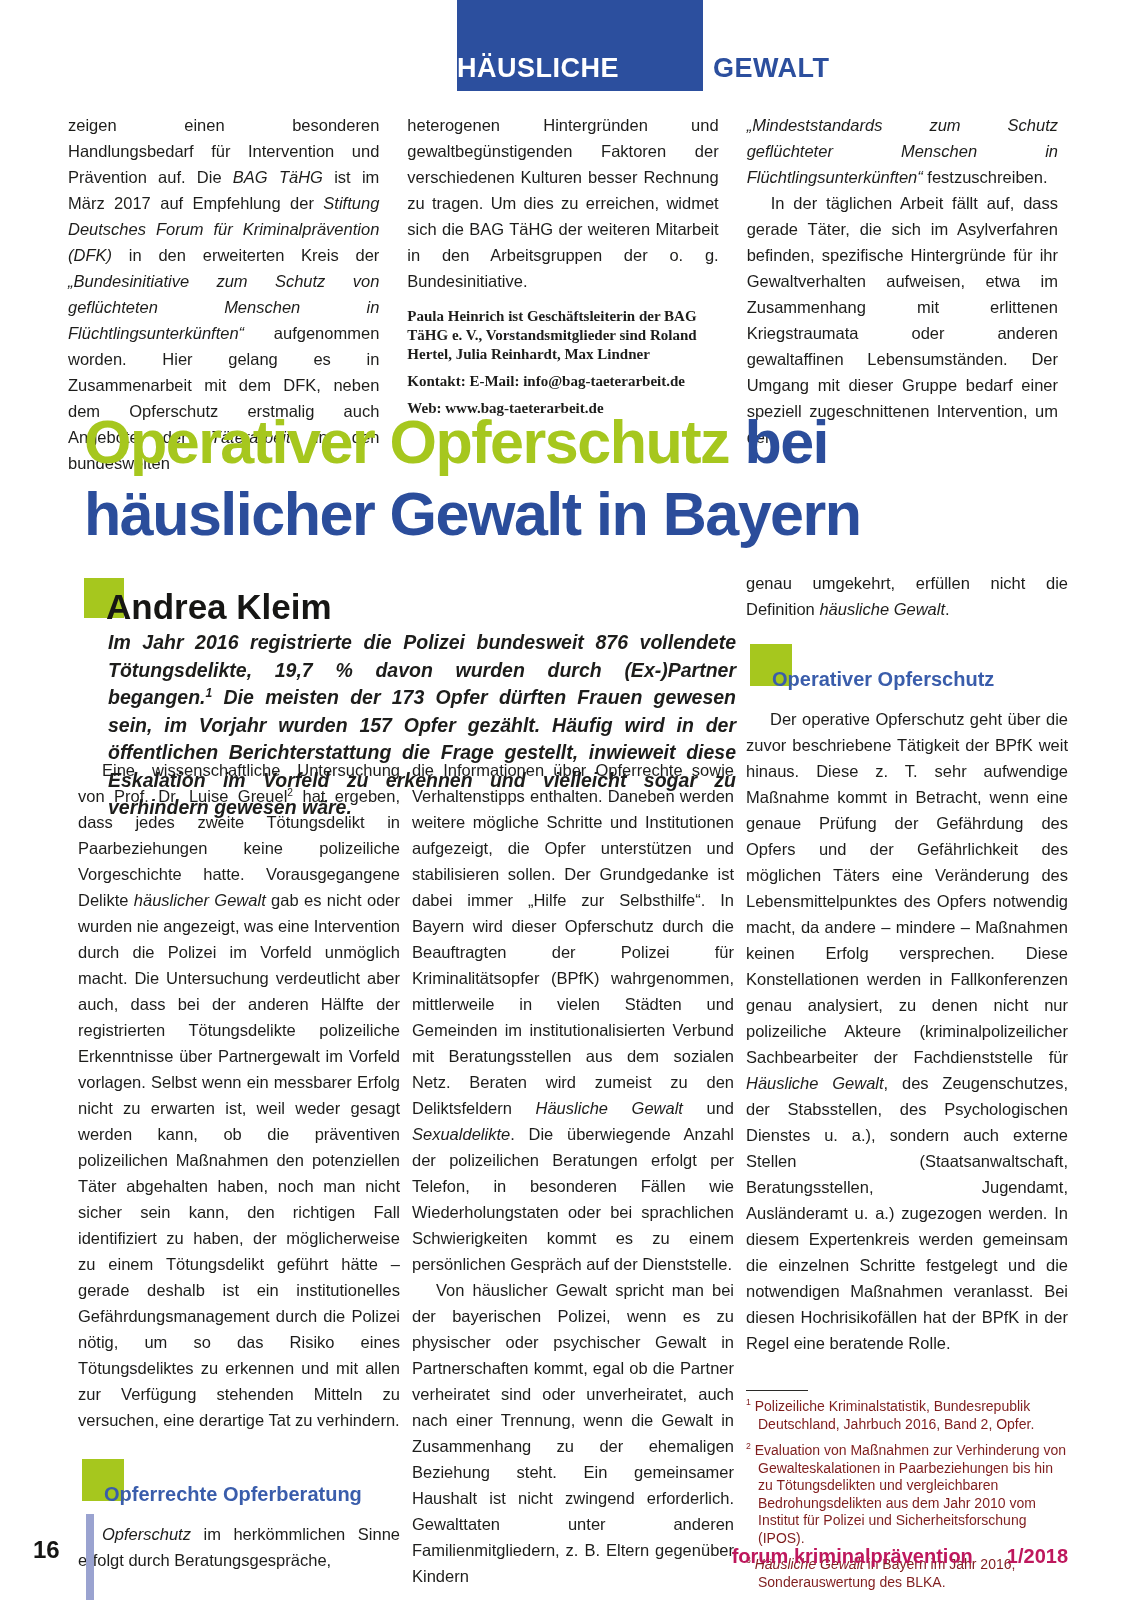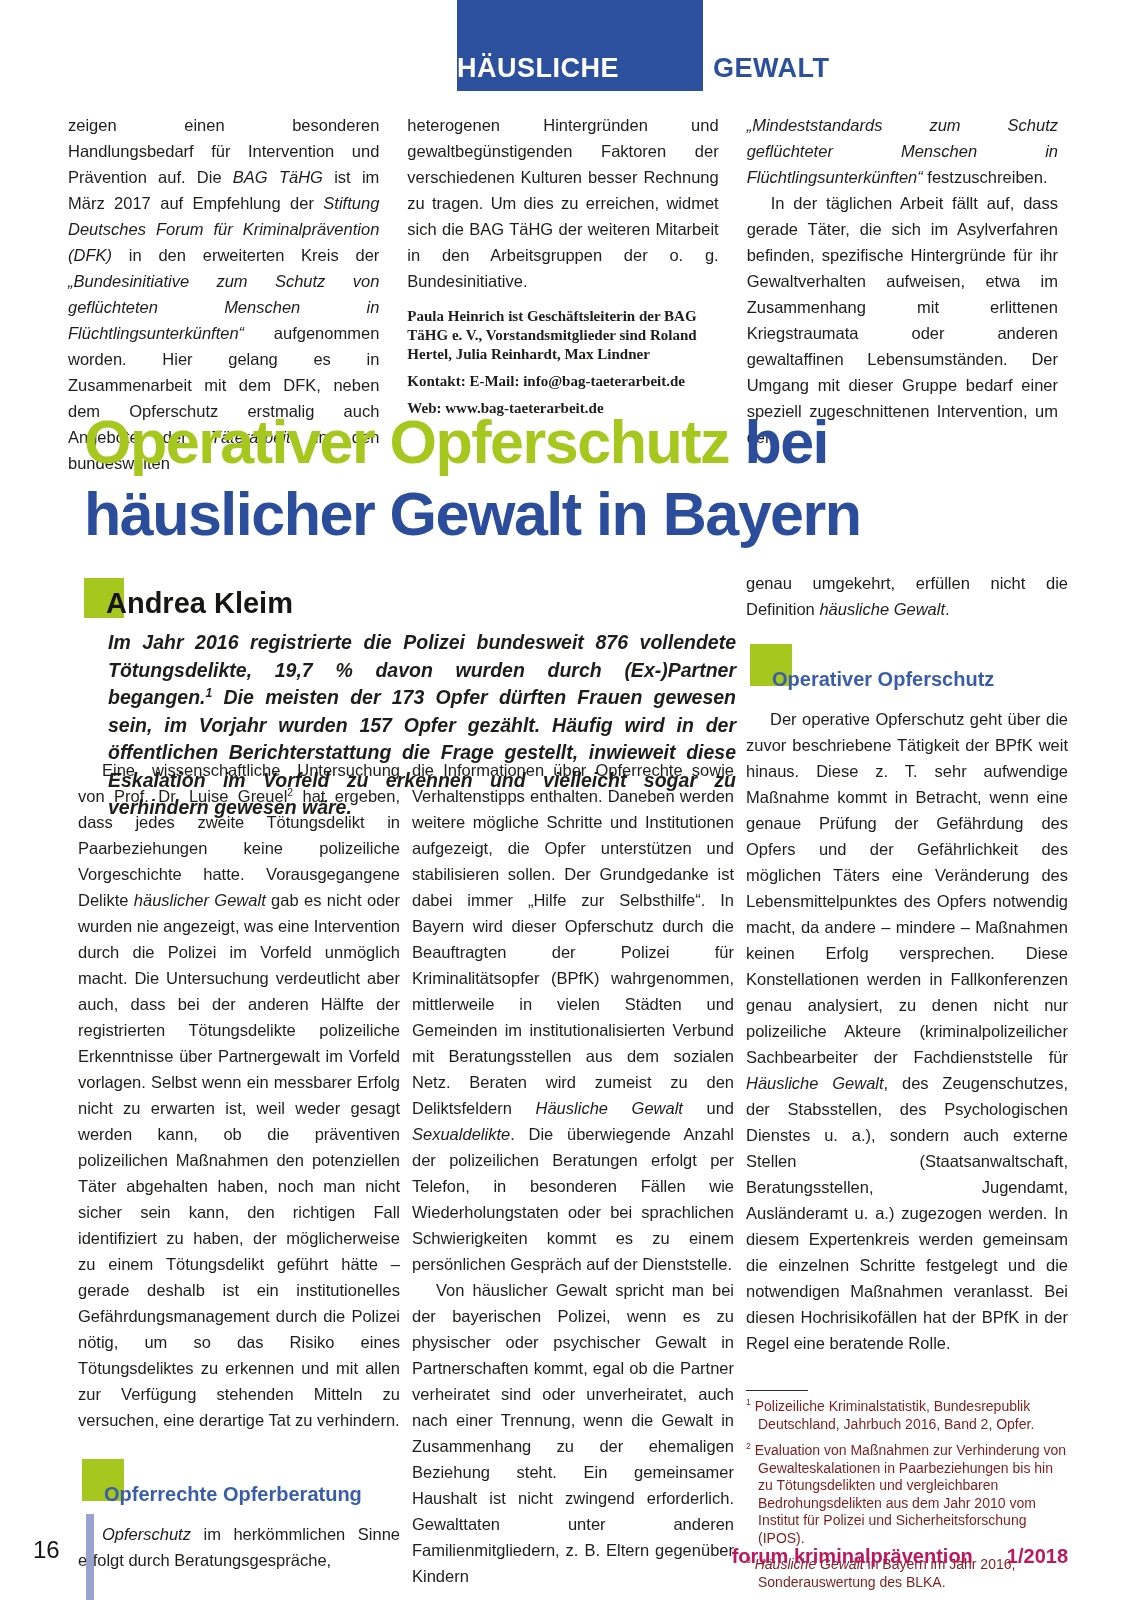--- a/index.html
+++ b/index.html
@@ -30,41 +30,41 @@
   
   .headline{
     position:absolute;left:76px;top:398px;width:1010px;
     font-size:61px;line-height:72px;font-weight:bold;letter-spacing:-1.5px;
   }
   .hl-green{color:#a6c71e;}
   .hl-blue{color:#2b4d9b;}
   
   .author{position:absolute;left:84px;top:578px;height:52px;width:400px;}
   .author .sq{position:absolute;left:0;top:0;width:40px;height:40px;background:#a6c71e;}
-  .author .nm{position:absolute;left:22px;top:9px;font-size:29px;font-weight:bold;color:#161614;}
+  .author .nm{position:absolute;left:22px;top:9px;font-size:35px;font-weight:bold;color:#161614;}
   
   .lead{
     position:absolute;left:108px;top:629px;width:628px;
     font-size:19.5px;line-height:27.5px;font-weight:bold;font-style:italic;
     text-align:justify;hyphens:auto;
   }
   
   .bcol1{position:absolute;left:78px;top:757px;}
   .bcol2{position:absolute;left:412px;top:757px;}
   .bcol3{position:absolute;left:746px;top:570px;}
   .subhead{position:relative;height:48px;margin:26px 0 14px 0;}
   .subhead .sq{position:absolute;left:4px;top:0;width:42px;height:42px;background:#a6c71e;}
   .subhead .t{position:absolute;left:26px;top:22px;font-size:20px;font-weight:bold;color:#3a5dab;white-space:nowrap;}
   .bcol3 .subhead{margin-top:22px;}
   
   .footnotes{margin-top:34px;font-size:14px;line-height:17.5px;color:#7f1d1d;text-align:left;}
   .footnotes::before{content:"";display:block;width:62px;border-top:1.5px solid #2a2a28;margin-bottom:7px;}
   .footnotes .para{padding-left:12px;text-indent:-12px;margin:0 0 9px 0;}
   
-  .pageno{position:absolute;left:33px;top:1536px;font-size:24px;font-weight:normal;color:#161614;}
+  .pageno{position:absolute;left:33px;top:1536px;font-size:24px;font-weight:bold;color:#161614;}
   .footbar{position:absolute;left:86px;top:1514px;width:8px;height:86px;background:#9aa3d0;}
   .journal{position:absolute;right:64px;top:1545px;font-size:20px;font-weight:bold;color:#be185d;display:flex;gap:34px;text-align:right;}
 </style>
 </head>
 <body>
 
 <div class="page">
 
   <div class="hdr">
     <div class="hdr-box">

